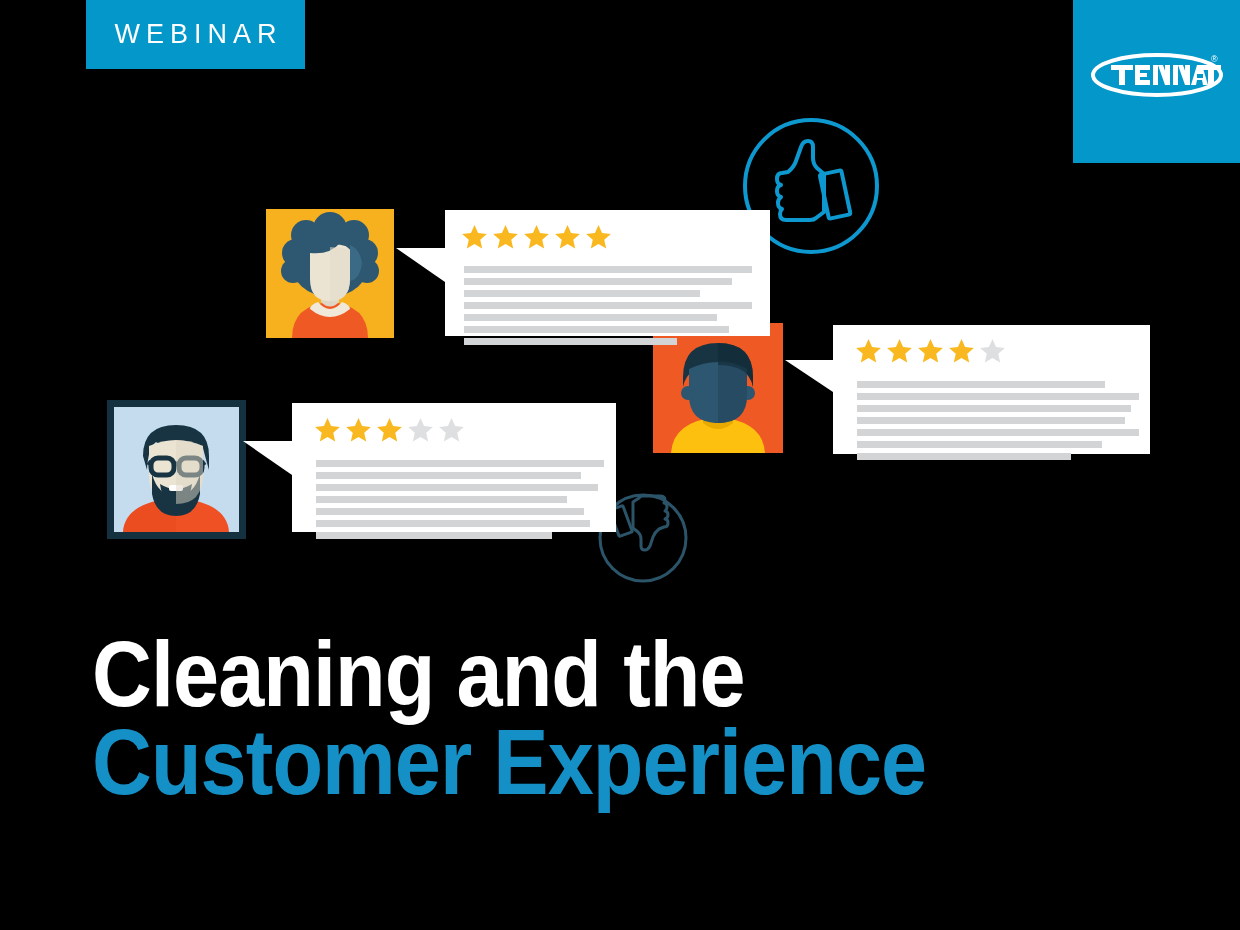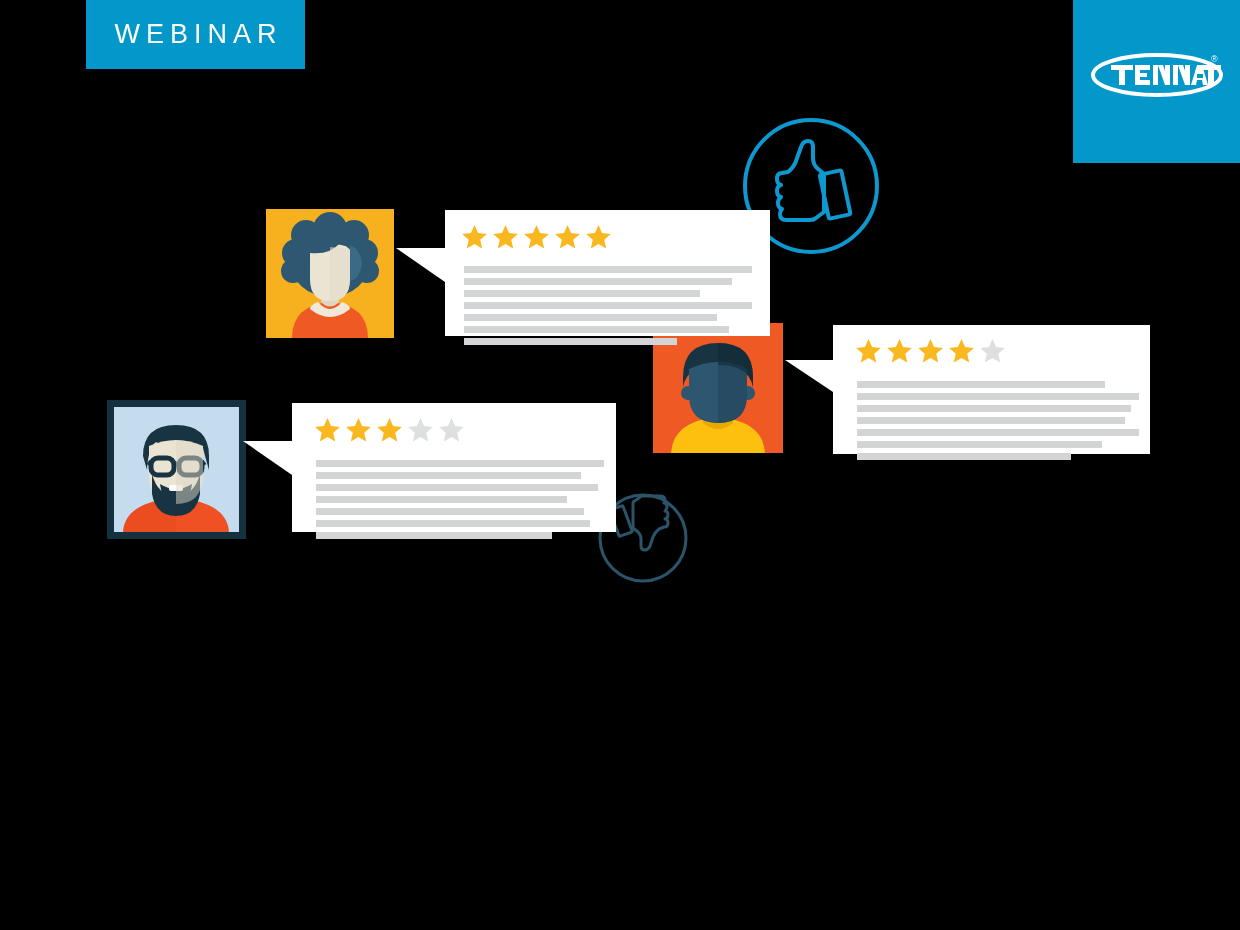--- a/index.html
+++ b/index.html
@@ -366,14 +366,18 @@
         <div class="line" style="width: 100%;"></div>
         <div class="line" style="width: 92%;"></div>
         <div class="line" style="width: 98%;"></div>
         <div class="line" style="width: 87%;"></div>
         <div class="line" style="width: 93%;"></div>
         <div class="line" style="width: 95%;"></div>
         <div class="line" style="width: 82%;"></div>
       </div>
   </div>
 
+  <div id="title-block">
+    <div id="title-line-1" class="title-line">Cleaning and the</div>
+    <div id="title-line-2" class="title-line">Customer Experience</div>
+  </div>
 
 </div>
 
 </body></html>

